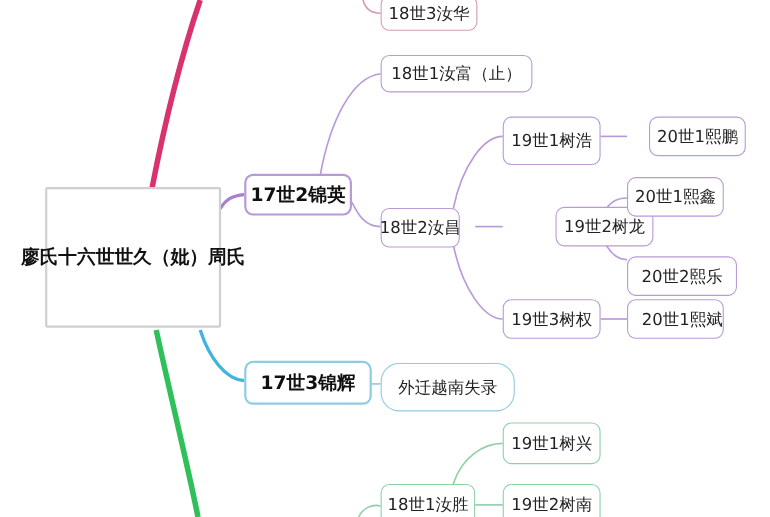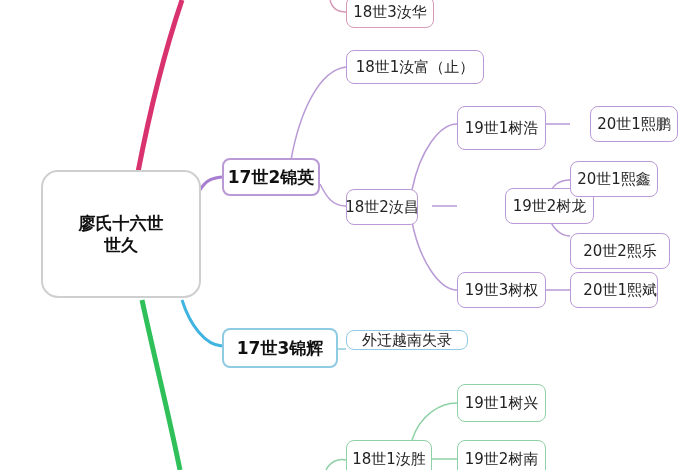--- a/index.html
+++ b/index.html
@@ -2,22 +2,22 @@
 <html><head>
 <meta charset="utf-8">
 <style>
   html, body { margin:0; padding:0; background:#ffffff; }
   body { width:700px; height:470px; position:relative; overflow:hidden;
          font-family:"DejaVu Sans", "Liberation Sans", sans-serif; }
   svg.links { position:absolute; left:0; top:0; width:700px; height:470px; }
   .node { position:absolute; box-sizing:border-box; background:#fff;
           border-radius:8px; display:flex; align-items:center; justify-content:center;
           color:#222; white-space:nowrap; font-size:15px; }
-  .root { border:2px solid #cfcfcf; border-radius:17px; font-weight:bold; font-size:17px;
-          flex-direction:column; line-height:22px; text-align:center; color:#111; }
+  .root { border:2px solid #cfcfcf; border-radius:2px; font-weight:bold; font-size:17px;
+          flex-direction:row; line-height:22px; text-align:center; color:#111; }
   .l1 { font-weight:bold; font-size:17px; color:#111; border:2px solid; }
   .l2, .l3, .l4 { border:1.5px solid; }
   .purple { border-color:#b99ad6; }
   .blue { border-color:#8fcbe2; }
   .green { border-color:#8fd1a6; }
   .pink { border-color:#d69ab8; }
 </style>
 </head>
 <body>
 
@@ -56,20 +56,21 @@
   <path d="M322 349 L 346 349" stroke="#8fcbe2" stroke-width="1.5" fill="none"></path>
 
   <path d="M412 440 C 420 415, 440 403, 457 403" stroke="#8fd1a6" stroke-width="1.5" fill="none"></path>
 
   <path d="M432 459 L 457 459" stroke="#8fd1a6" stroke-width="1.5" fill="none"></path>
 </svg>
 
 <div class="node root" style="left:41px; top:170px; width:160px; height:128px;">
   <div>廖氏十六世</div>
   <div>世久</div>
+  <div>（妣）周氏</div>
 </div>
 
 <div class="node l2 pink" style="left:346px; top:-4px; width:88px; height:32px;">
   <span>18世3汝华</span>
 </div>
 
 <div class="node l1 purple" style="left:222px; top:158px; width:98px; height:38px;">
   <span>17世2锦英</span>
 </div>
 <div class="node l2 purple" style="left:346px; top:50px; width:138px; height:34px;">
@@ -96,21 +97,21 @@
 <div class="node l3 purple" style="left:457px; top:272px; width:89px; height:36px;">
   <span>19世3树权</span>
 </div>
 <div class="node l4 purple" style="left:570px; top:272px; width:88px; height:36px;justify-content:flex-end;">
   <span>20世1熙斌</span>
 </div>
 
 <div class="node l1 blue" style="left:222px; top:328px; width:116px; height:40px;">
   <span>17世3锦辉</span>
 </div>
-<div class="node l2 blue" style="left:346px; top:330px; width:122px; height:20px;">
+<div class="node l2 blue" style="left:346px; top:330px; width:122px; height:44px;border-radius:17px;">
   <span>外迁越南失录</span>
 </div>
 
 <div class="node l2 green" style="left:346px; top:440px; width:86px; height:38px;">
   <span>18世1汝胜</span>
 </div>
 <div class="node l3 green" style="left:457px; top:384px; width:89px; height:38px;">
   <span>19世1树兴</span>
 </div>
 <div class="node l3 green" style="left:457px; top:440px; width:89px; height:38px;">

